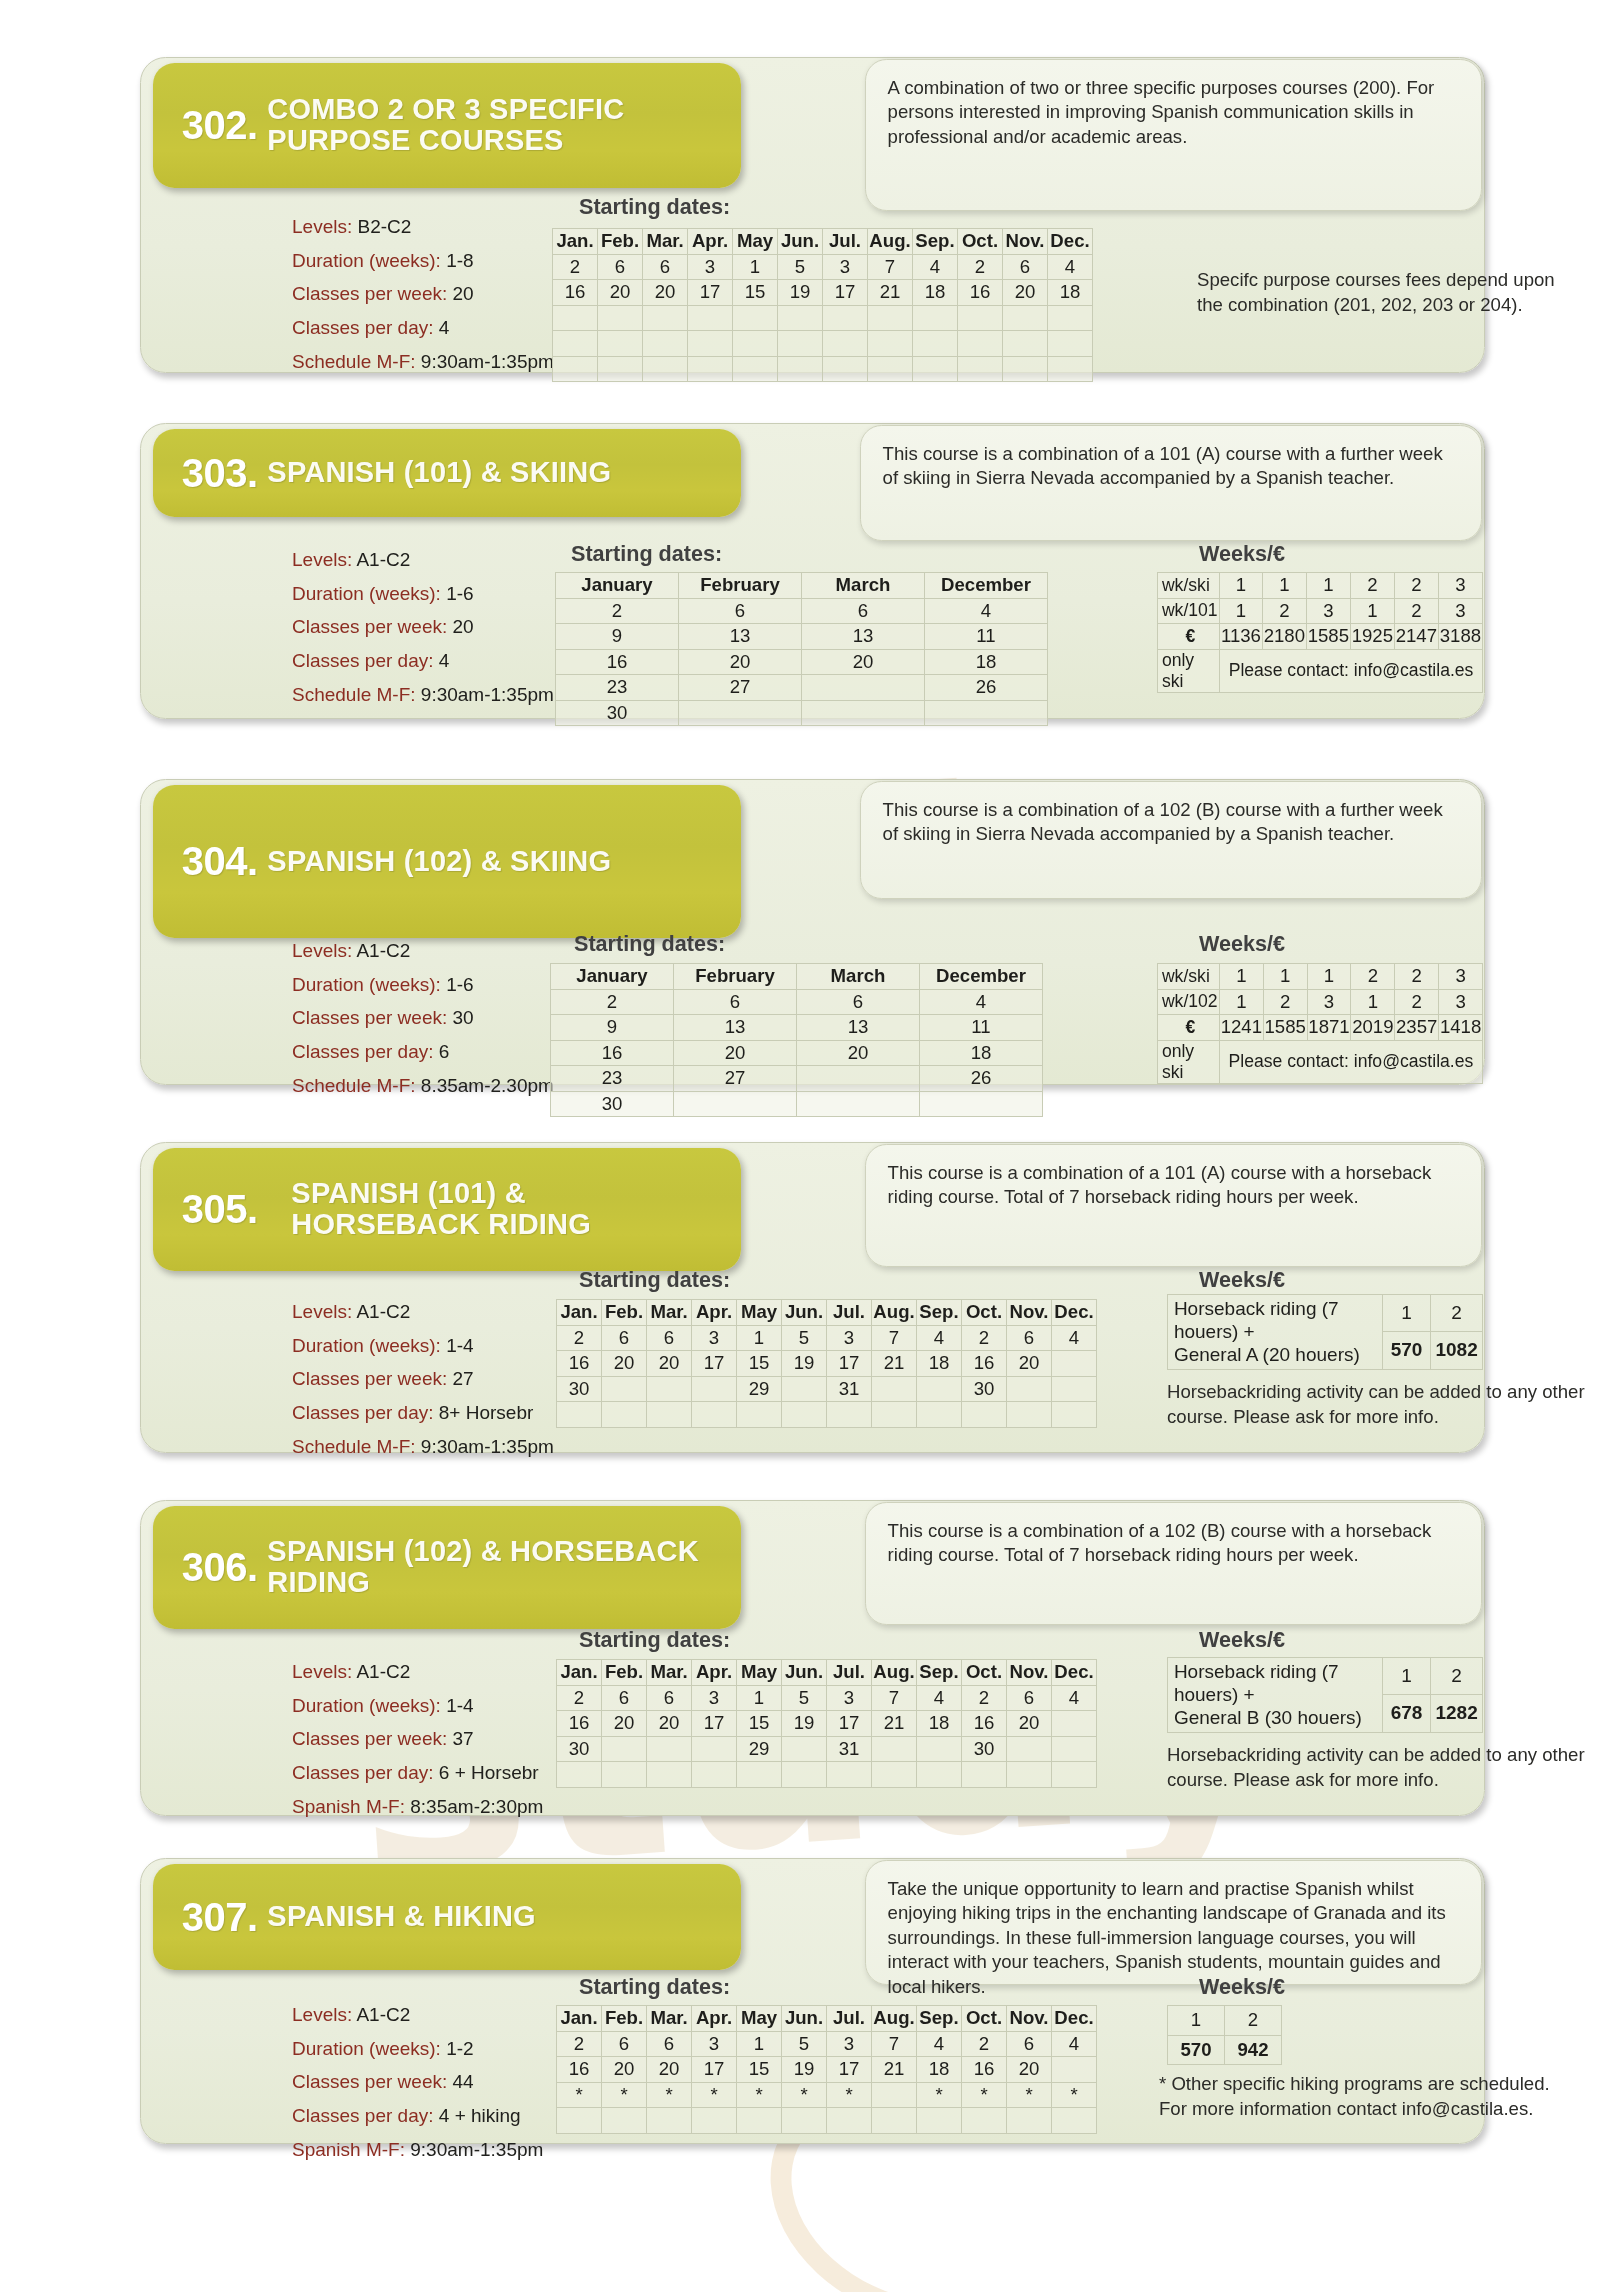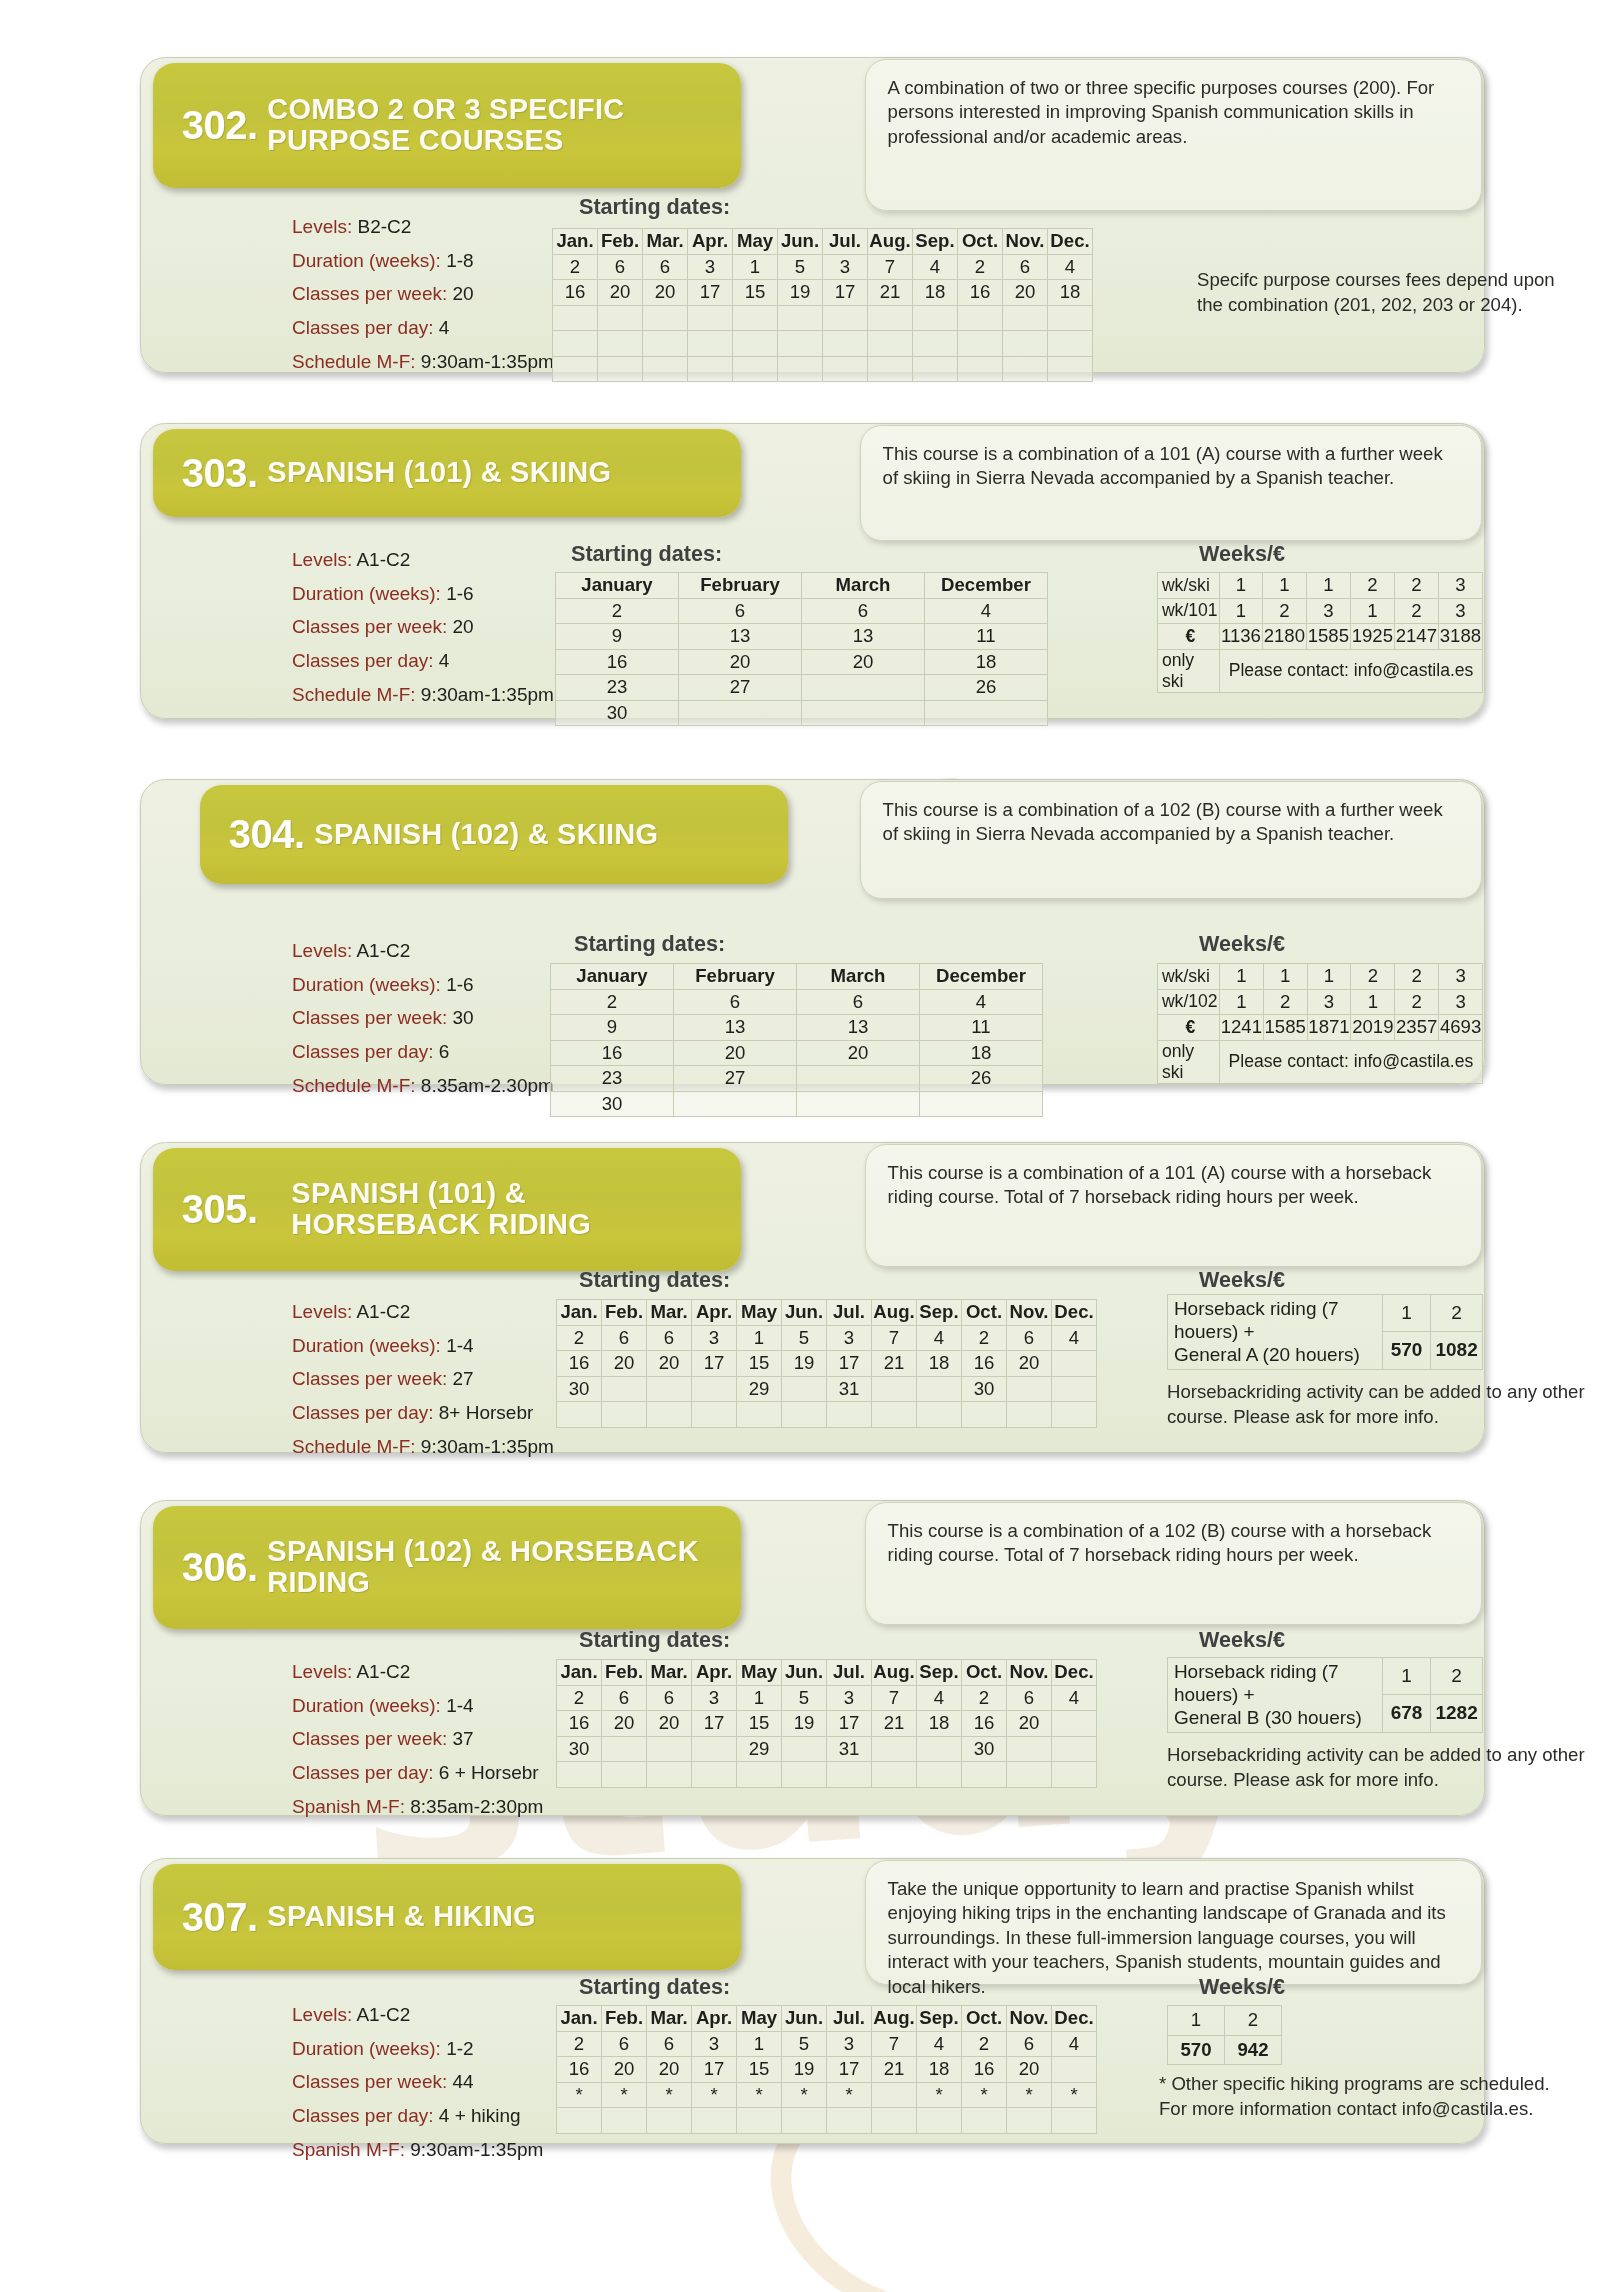--- a/index.html
+++ b/index.html
@@ -403,21 +403,21 @@
       </tr>
     </tbody>
       </table>
   </div>
 
   <div class="card" style="left:140px;top:779px;width:1343px;height:304px;">
     <div class="card-body"></div>
     <div class="intro" style="left:720px;top:2px;width:622px;height:118px;">
       <p>This course is a combination of a 102 (B) course with a further week of skiing in Sierra Nevada accompanied by a Spanish teacher.</p>
     </div>
-    <div class="title-tab" style="left:12.7px;top:5.9px;width:588px;height:99px;margin-left:47px;">
+    <div class="title-tab" style="left:12.7px;top:5.9px;width:588px;height:153px;">
       <span class="num">304.</span>
       <span class="ttl">SPANISH (102) &amp; SKIING</span>
     </div>
 
     <div class="info" style="left:152px;top:162px;">
       <div class="row"><span>Levels:</span> <span class="v">A1-C2</span></div>
       <div class="row"><span>Duration (weeks):</span> <span class="v">1-6</span></div>
       <div class="row"><span>Classes per week:</span> <span class="v">30</span></div>
       <div class="row"><span>Classes per day:</span> <span class="v">6</span></div>
       <div class="row"><span>Schedule M-F:</span> <span class="v">8.35am-2.30pm</span></div>
@@ -487,21 +487,21 @@
         <td class="cell">2</td>
         <td class="cell">3</td>
       </tr>
       <tr>
         <td class="lbl eursym">€</td>
         <td class="cell eur">1241</td>
         <td class="cell eur">1585</td>
         <td class="cell eur">1871</td>
         <td class="cell eur">2019</td>
         <td class="cell eur">2357</td>
-        <td class="cell eur">4693</td>
+        <td class="cell eur">1418</td>
       </tr>
       <tr>
         <td class="lbl">only ski</td>
         <td class="contact" colspan="6">Please contact: info@castila.es</td>
       </tr>
     </tbody>
       </table>
   </div>
 
   <div class="card" style="left:140px;top:1142px;width:1343px;height:309px;">

